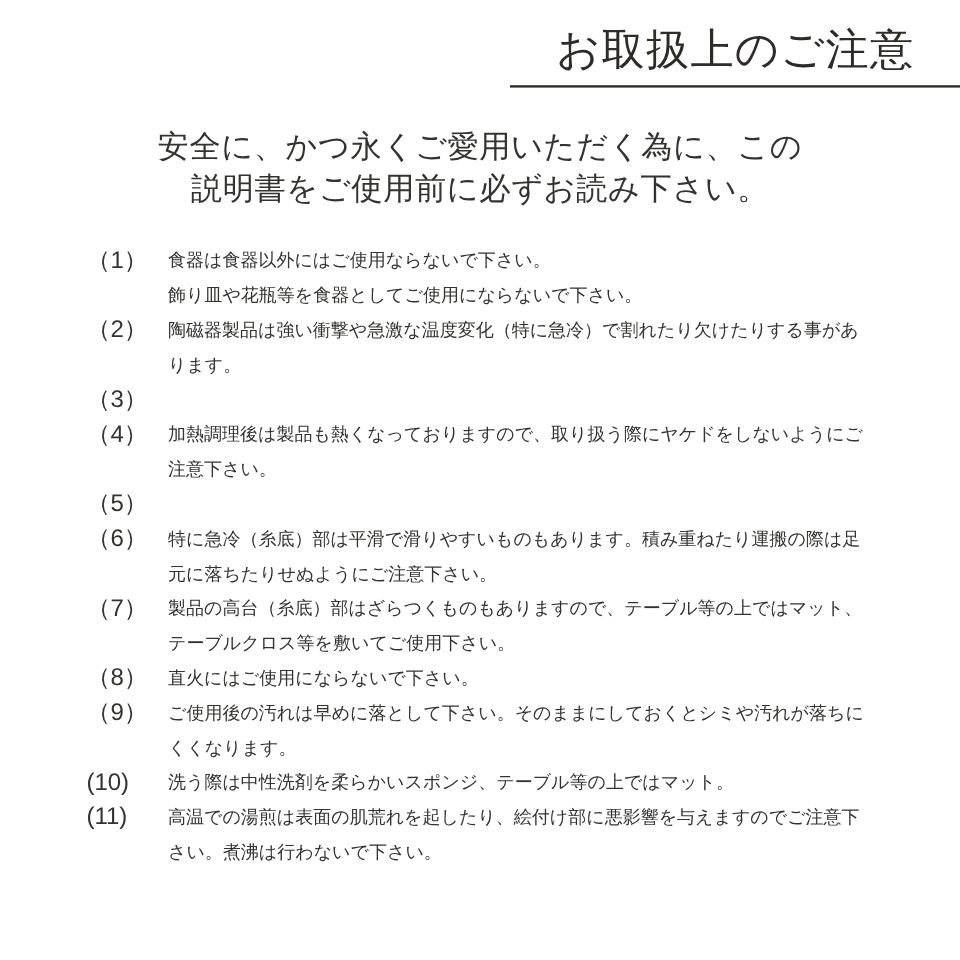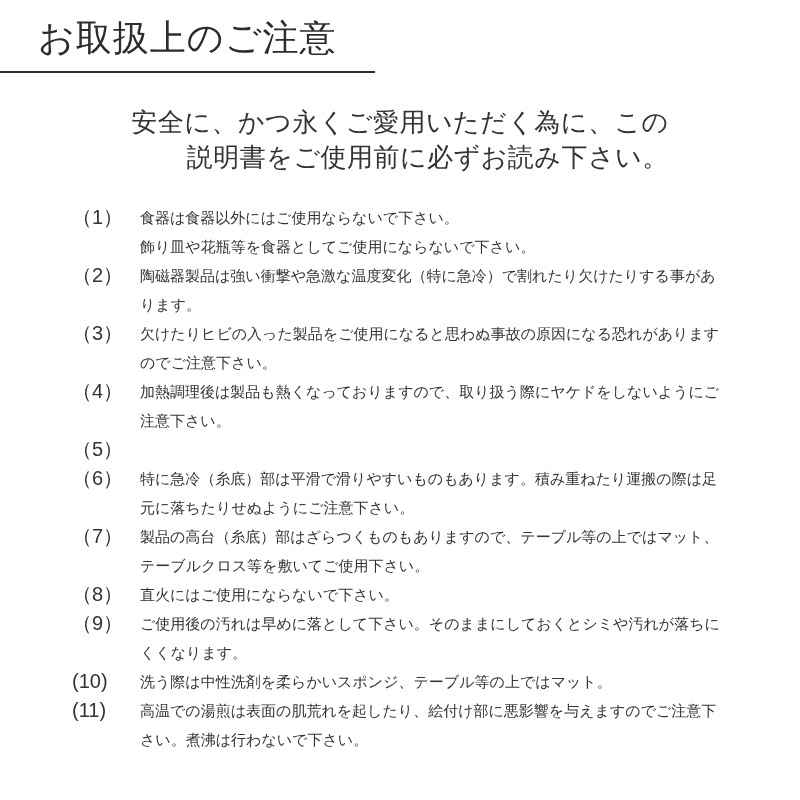--- a/index.html
+++ b/index.html
@@ -15,44 +15,43 @@
     color: #333330;
   }
   .page {
     width: 800px;
     height: 800px;
     box-sizing: border-box;
     padding-top: 20px;
     background: #ffffff;
   }
   .title-wrap {
-    text-align: left;
+    text-align: right;
     margin: 0 0 32px 0;
-    font-family: Liberation Mono, monospace;
   }
   .page-title {
     display: inline-block;
     font-size: 36px;
     font-weight: 500;
     line-height: 42px;
     letter-spacing: 1px;
     color: #2e2c29;
     padding: 0 38px 9px 38px;
     border-bottom: 2px solid #2e2c29;
     margin: 0;
   }
   .intro {
     width: fit-content;
     margin: 0 auto 28px auto;
     font-size: 26px;
     line-height: 35px;
     letter-spacing: 0.5px;
     color: #333330;
     white-space: pre-line;
-    text-align: right;
+    text-align: center;
   }
   .list {
     margin-left: 72px;
     width: 660px;
   }
   .row {
     display: flex;
     align-items: flex-start;
   }
   .num {
@@ -88,21 +87,20 @@
       <span class="num">（1）</span>
       <span class="txt">食器は食器以外にはご使用ならないで下さい。
 飾り皿や花瓶等を食器としてご使用にならないで下さい。</span>
     </div>
     <div class="row">
       <span class="num">（2）</span>
       <span class="txt">陶磁器製品は強い衝撃や急激な温度変化（特に急冷）で割れたり欠けたりする事があります。</span>
     </div>
     <div class="row">
       <span class="num">（3）</span>
-      <span class="txt">欠けたりヒビの入った製品をご使用になると思わぬ事故の原因になる恐れがありますのでご注意下さい。</span>
     </div>
     <div class="row">
       <span class="num">（4）</span>
       <span class="txt">加熱調理後は製品も熱くなっておりますので、取り扱う際にヤケドをしないようにご注意下さい。</span>
     </div>
     <div class="row">
       <span class="num">（5）</span>
     </div>
     <div class="row">
       <span class="num">（6）</span>

